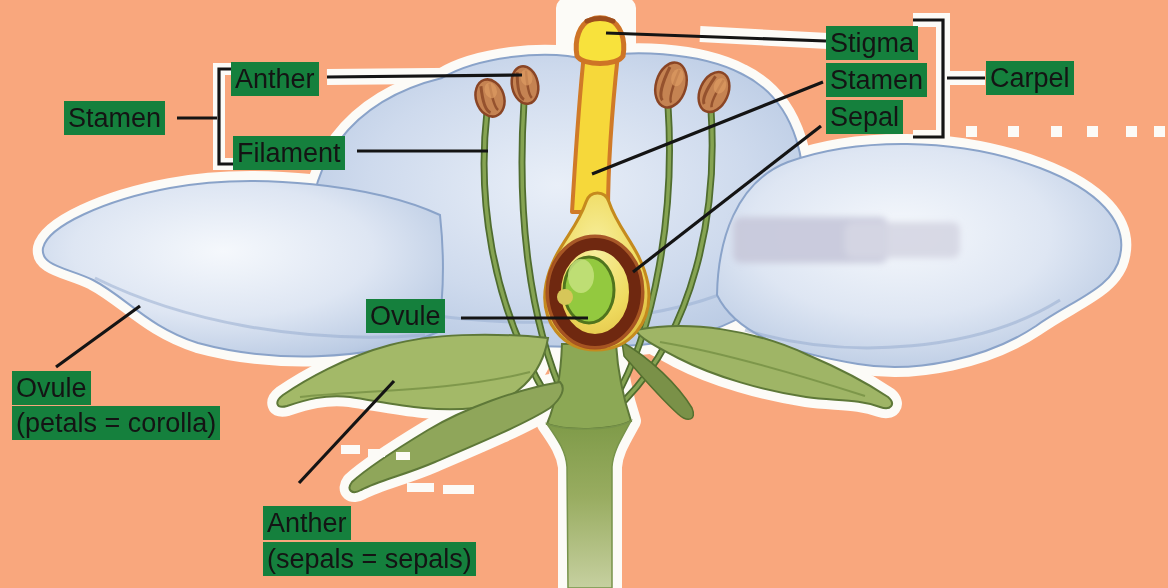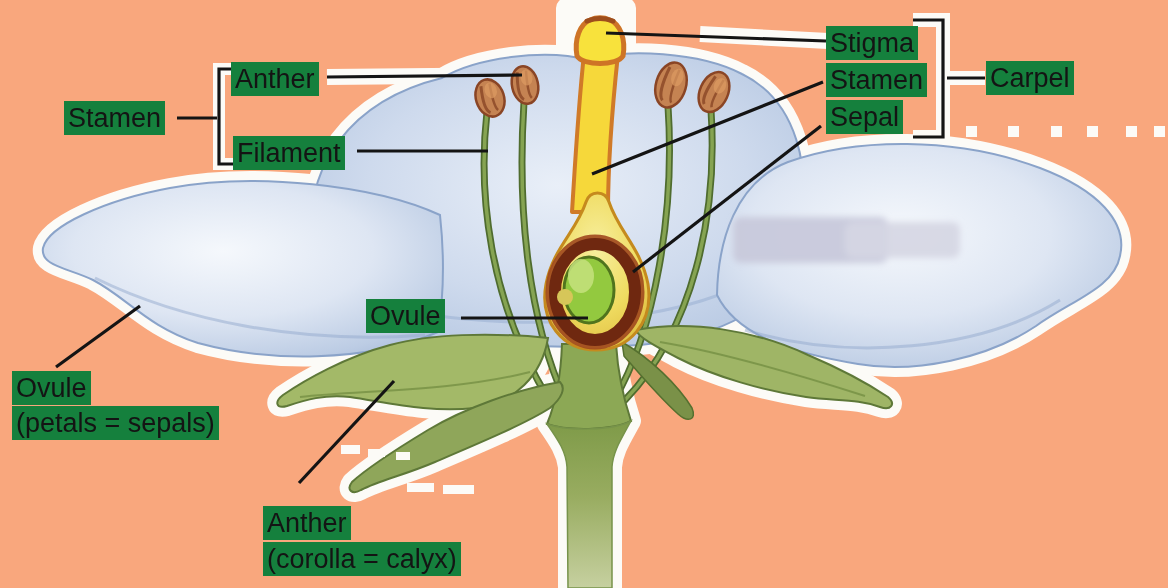--- a/index.html
+++ b/index.html
@@ -196,17 +196,17 @@
 
 <div class="lbl" style="left:64px;top:101px">Stamen</div>
 <div class="lbl" style="left:231px;top:62px">Anther</div>
 <div class="lbl" style="left:233px;top:136px">Filament</div>
 <div class="lbl" style="left:826px;top:26px">Stigma</div>
 <div class="lbl" style="left:826px;top:63px">Stamen</div>
 <div class="lbl" style="left:826px;top:100px">Sepal</div>
 <div class="lbl" style="left:986px;top:61px">Carpel</div>
 <div class="lbl" style="left:366px;top:299px">Ovule</div>
 <div class="lbl" style="left:12px;top:371px">Ovule</div>
-<div class="lbl" style="left:12px;top:406px">(petals = sepals)</div>
+<div class="lbl" style="left:12px;top:406px">(petals = corolla)</div>
 <div class="lbl" style="left:263px;top:506px">Anther</div>
-<div class="lbl" style="left:263px;top:542px">(corolla = calyx)</div>
+<div class="lbl" style="left:263px;top:542px">(sepals = sepals)</div>
 
 </div>
 
 </body></html>

